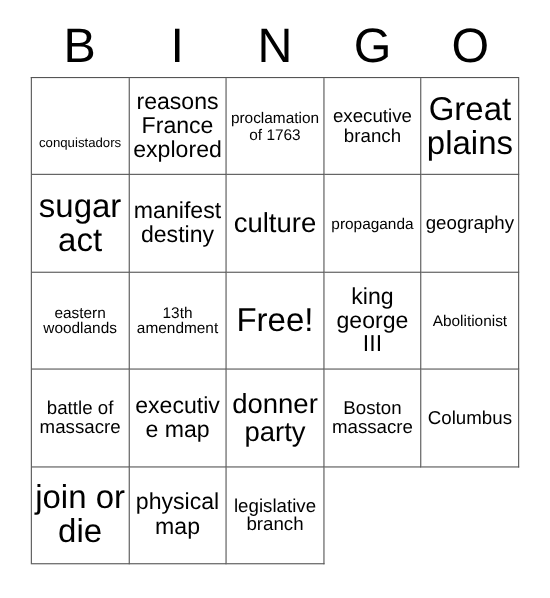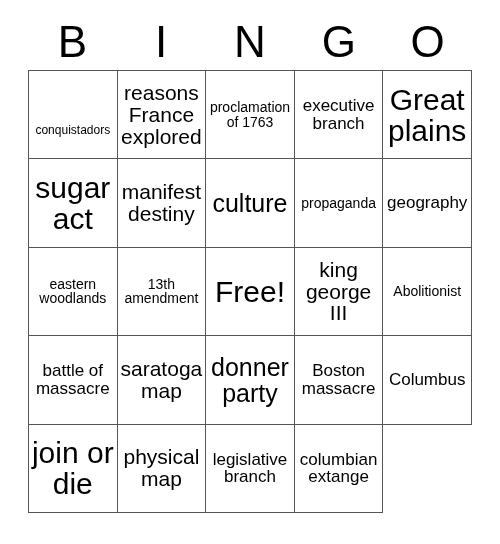--- a/index.html
+++ b/index.html
@@ -132,38 +132,35 @@
       <div class="cell">
         <span class="fs-lg">king george III</span>
       </div>
       <div class="cell">
         <span class="fs-sm">Abolitionist</span>
       </div>
       <div class="cell">
         <span class="fs-md">battle of massacre</span>
       </div>
       <div class="cell">
-        <span class="fs-lg">saratoga map</span>
+        <span class="fs-lg">executive map</span>
       </div>
       <div class="cell">
         <span class="fs-xl">donner party</span>
       </div>
       <div class="cell">
         <span class="fs-md">Boston massacre</span>
       </div>
       <div class="cell">
         <span class="fs-md">Columbus</span>
       </div>
       <div class="cell">
         <span class="fs-xxl">join or die</span>
       </div>
       <div class="cell">
         <span class="fs-lg">physical map</span>
       </div>
       <div class="cell">
         <span class="fs-md">legislative branch</span>
       </div>
-      <div class="cell">
-        <span class="fs-md">columbian extange</span>
-      </div>
     </div>
 
 </div>
 
 </body></html>

